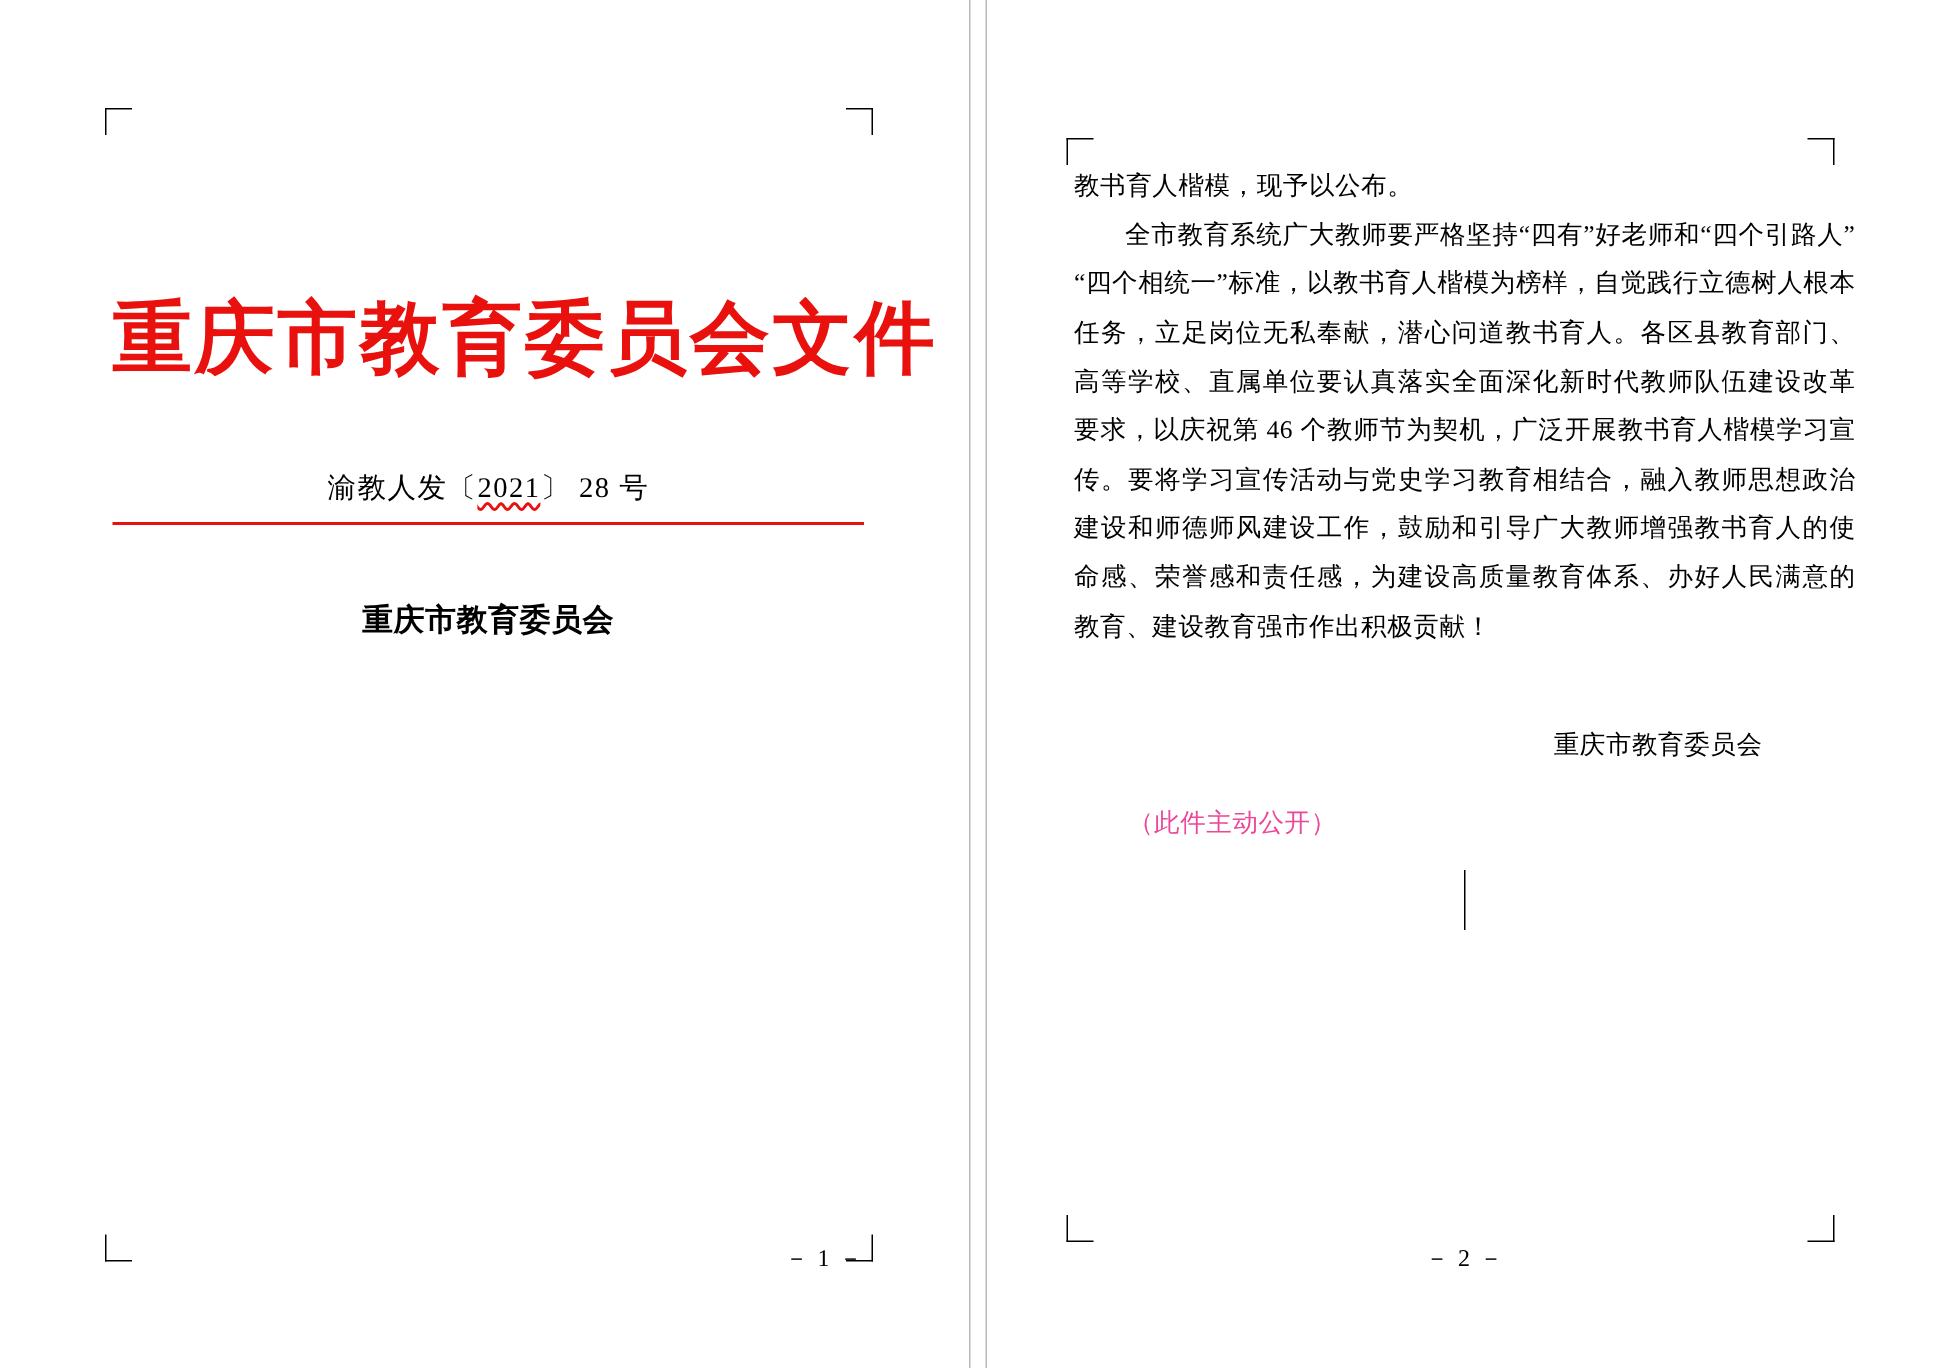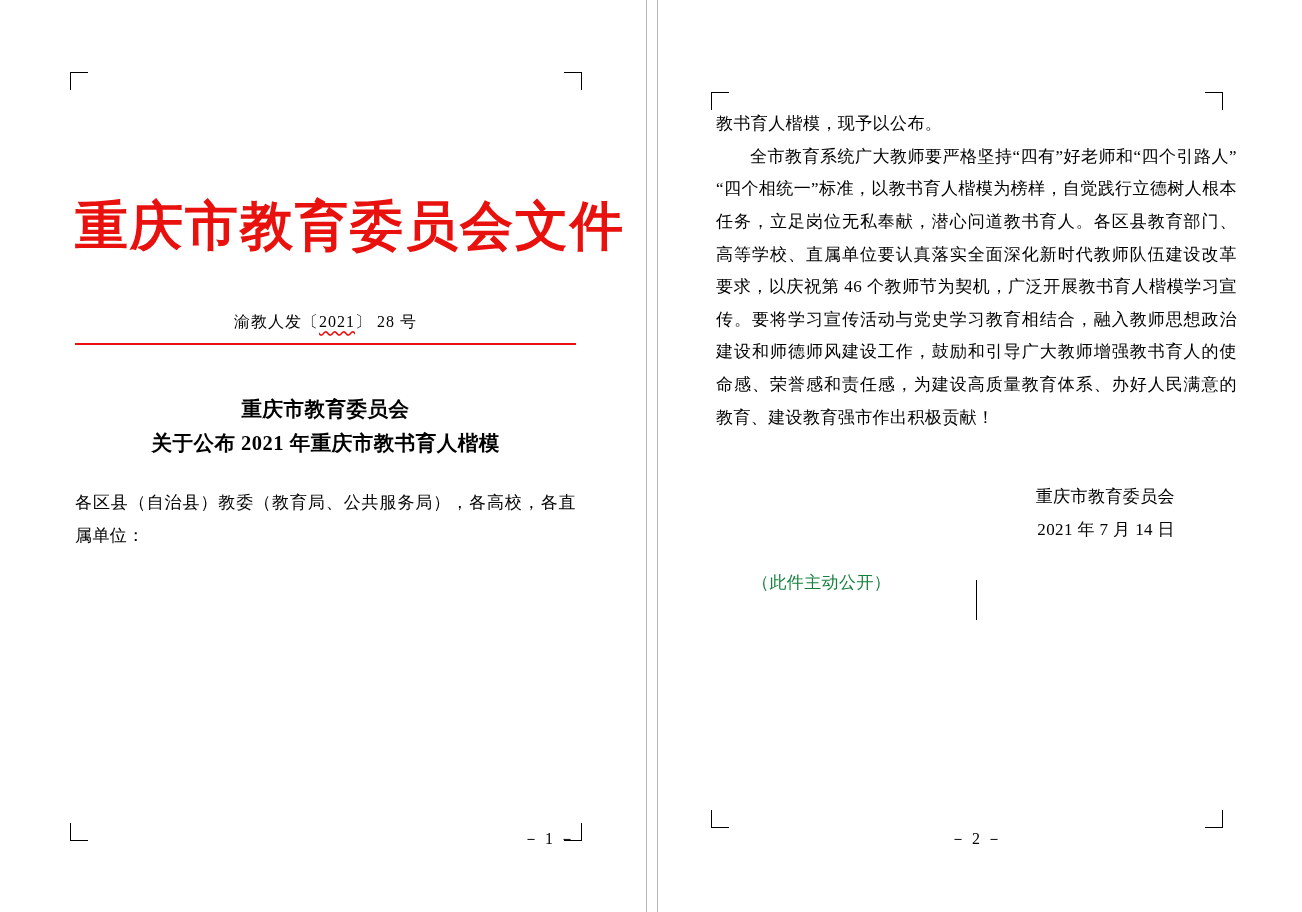--- a/index.html
+++ b/index.html
@@ -81,21 +81,21 @@
     font-family: "DejaVu Serif", "Liberation Serif", serif;
     font-weight: bold;
     font-size: 53px;
     letter-spacing: 2px;
     line-height: 1.1;
     white-space: nowrap;
   }
   .doc-number {
     margin-top: 58px;
     text-align: center;
-    font-size: 16px;
+    font-size: 19px;
     color: #000;
     letter-spacing: 1px;
   }
   .doc-number .wave {
     text-decoration: underline;
     text-decoration-style: wavy;
     text-decoration-color: #e8110d;
     text-underline-offset: 3px;
   }
   .red-rule {
@@ -131,21 +131,21 @@
     font-size: 17px;
     line-height: 1.95;
     color: #000;
     text-align: right;
     padding-right: 62px;
     letter-spacing: 0.4px;
   }
   .publish-note {
     margin-top: 24px;
     font-size: 17px;
-    color: #15803d;
+    color: #ec4899;
     padding-left: 36px;
     letter-spacing: 0.4px;
   }
 
   .page-number {
     position: absolute;
     bottom: 62px;
     font-size: 16px;
     color: #000;
     letter-spacing: 1px;
@@ -169,25 +169,23 @@
       <div class="doc-masthead">重庆市教育委员会文件</div>
 
       <div class="doc-number">
         <span>渝教人发</span><span>〔</span><span class="wave">2021</span><span>〕</span>&nbsp;<span>28</span>&nbsp;<span>号</span>
       </div>
 
       <div class="red-rule"></div>
 
       <div class="doc-title">
         <div>重庆市教育委员会</div>
-        <div>关于公布 2021 年重庆市教书育人楷模</div>
       </div>
 
       <div class="body-text">
-        <p>各区县（自治县）教委（教育局、公共服务局），各高校，各直属单位：</p>
       </div>
 
     </div>
 
     <div class="page-number pn-left">－ 1 －</div>
   </div>
 
   <div class="gutter"></div>
 
   <div class="page page-right">
@@ -199,21 +197,20 @@
 
     <div class="content" style="left:65px; right:65px;">
 
       <div class="body-text rp-top">
         <p>教书育人楷模，现予以公布。</p>
         <p class="indent">全市教育系统广大教师要严格坚持“四有”好老师和“四个引路人”“四个相统一”标准，以教书育人楷模为榜样，自觉践行立德树人根本任务，立足岗位无私奉献，潜心问道教书育人。各区县教育部门、高等学校、直属单位要认真落实全面深化新时代教师队伍建设改革要求，以庆祝第 46 个教师节为契机，广泛开展教书育人楷模学习宣传。要将学习宣传活动与党史学习教育相结合，融入教师思想政治建设和师德师风建设工作，鼓励和引导广大教师增强教书育人的使命感、荣誉感和责任感，为建设高质量教育体系、办好人民满意的教育、建设教育强市作出积极贡献！</p>
       </div>
 
       <div class="signature">
         <div>重庆市教育委员会</div>
-        <div>2021 年 7 月 14 日</div>
       </div>
 
       <div class="publish-note">（此件主动公开）</div>
 
     </div>
 
     <div class="page-number pn-right">－ 2 －</div>
   </div>
 
 </div>

